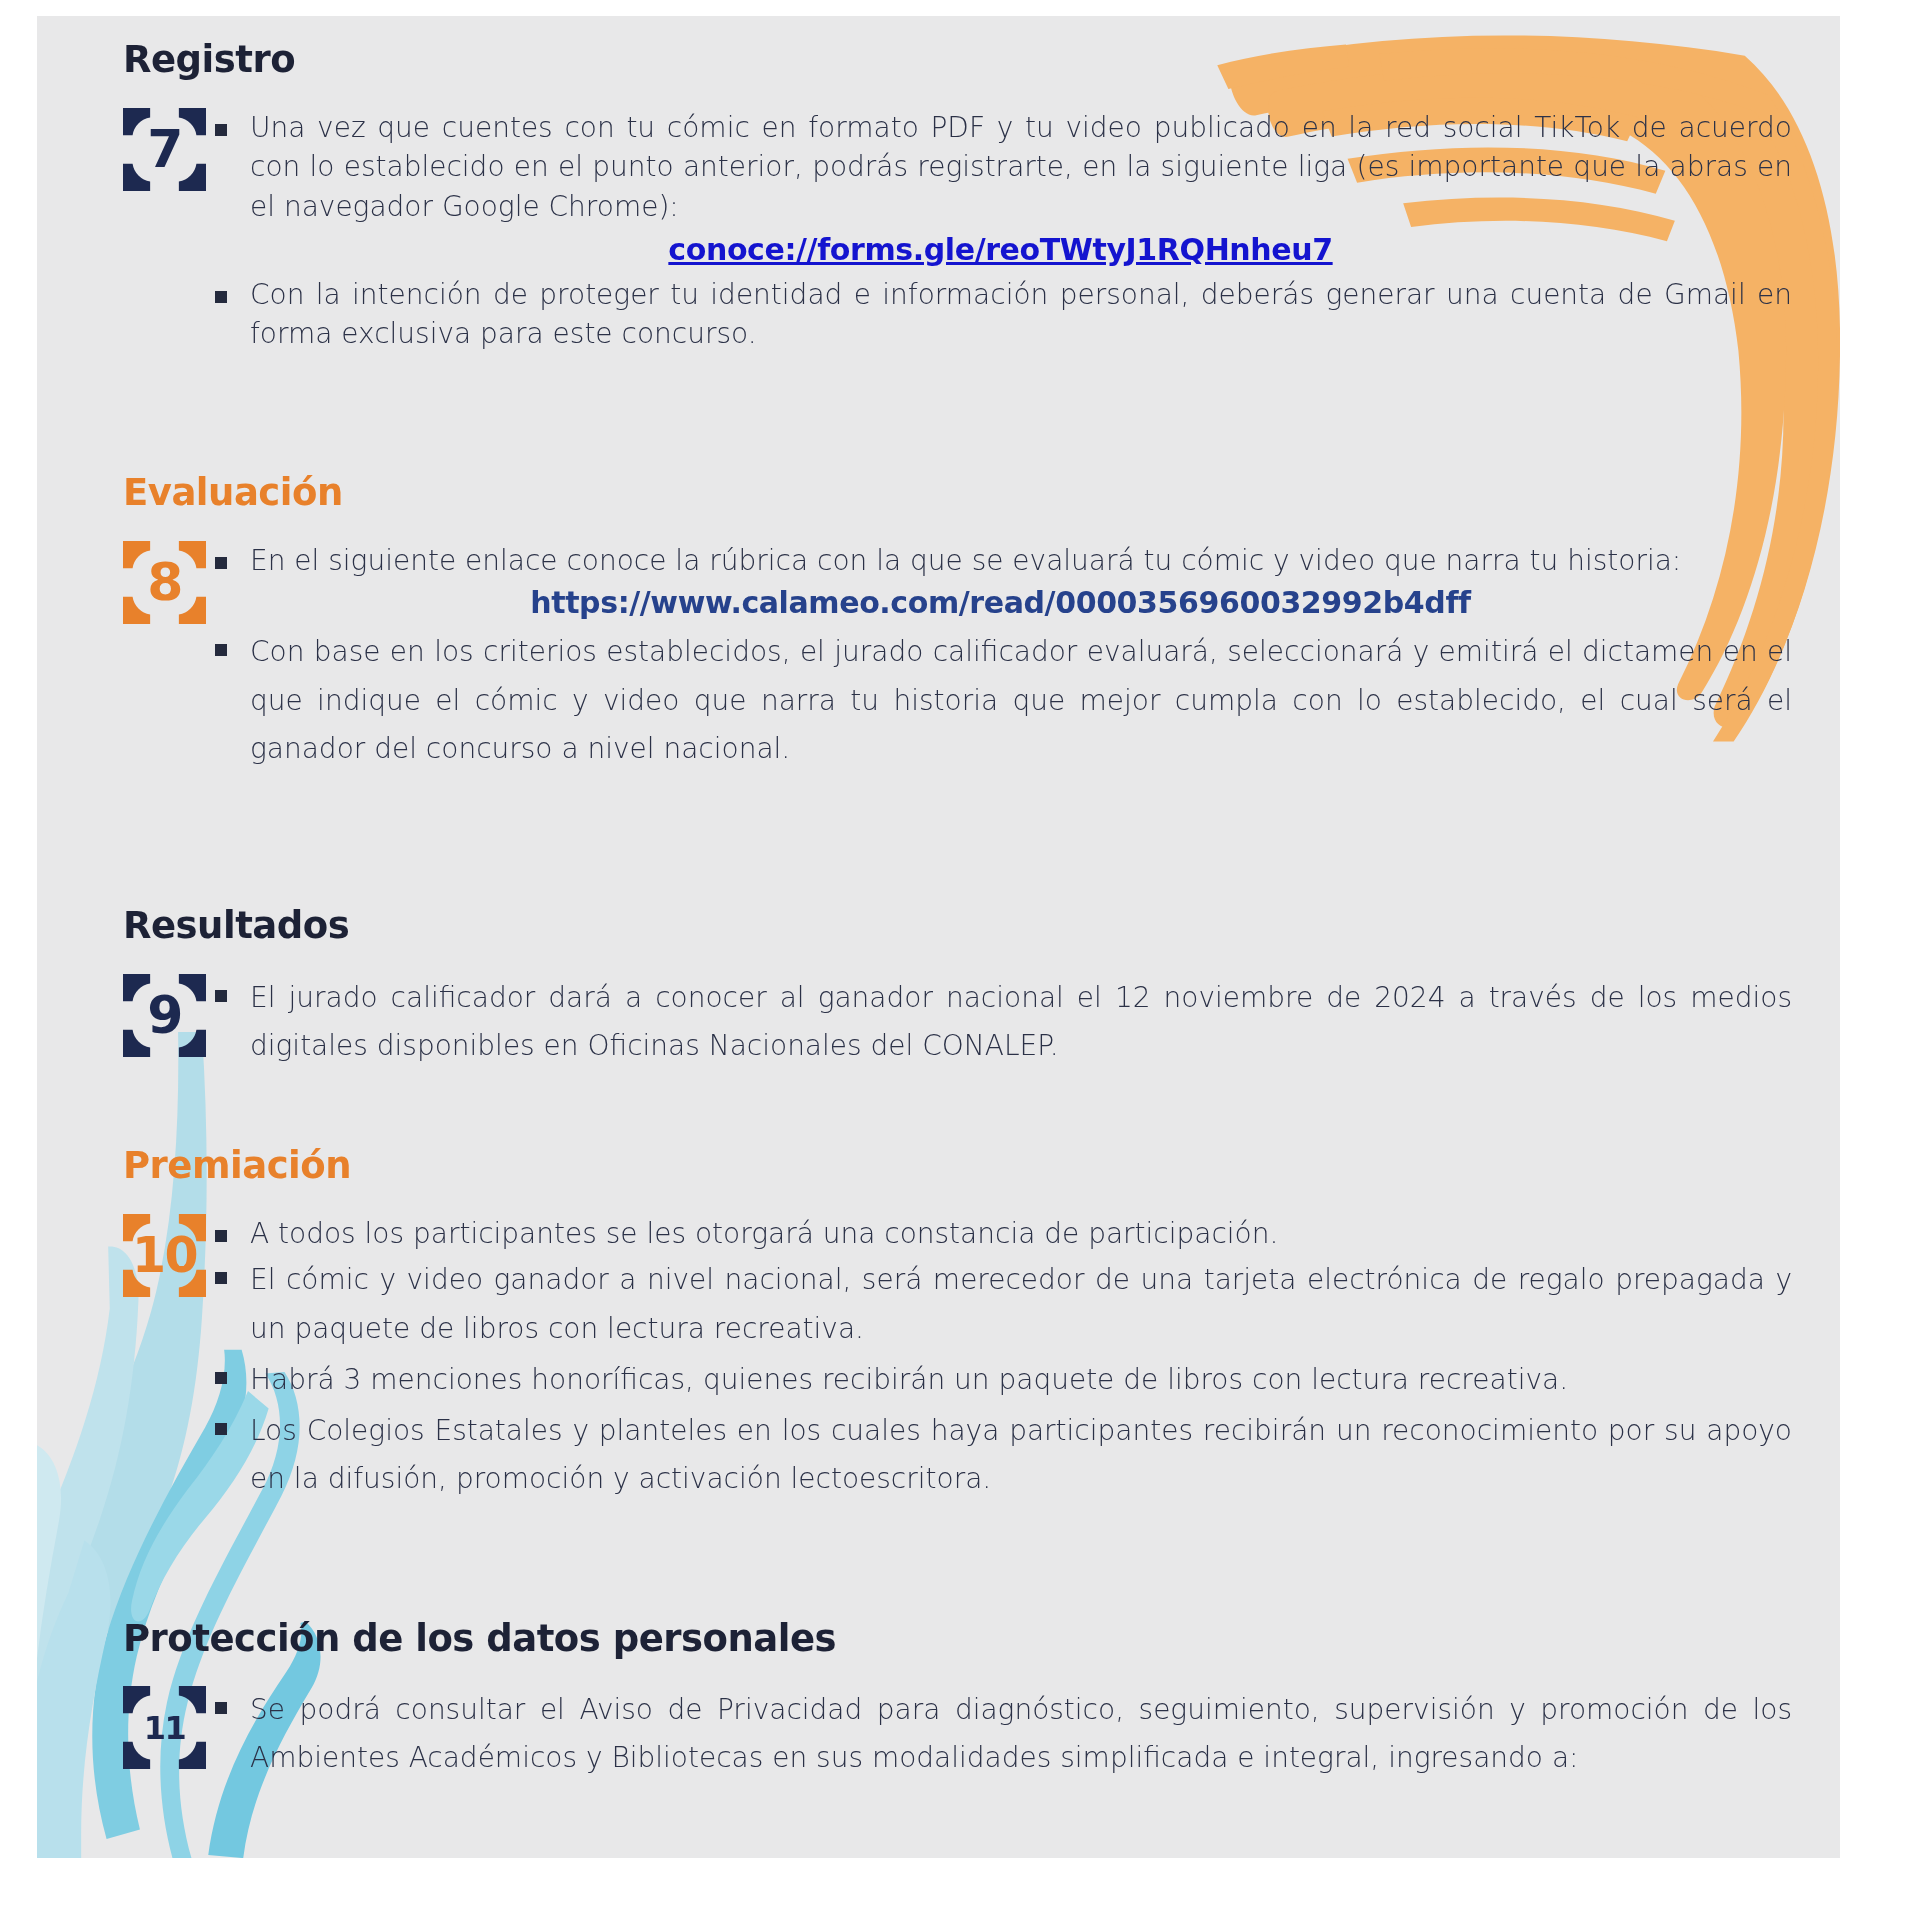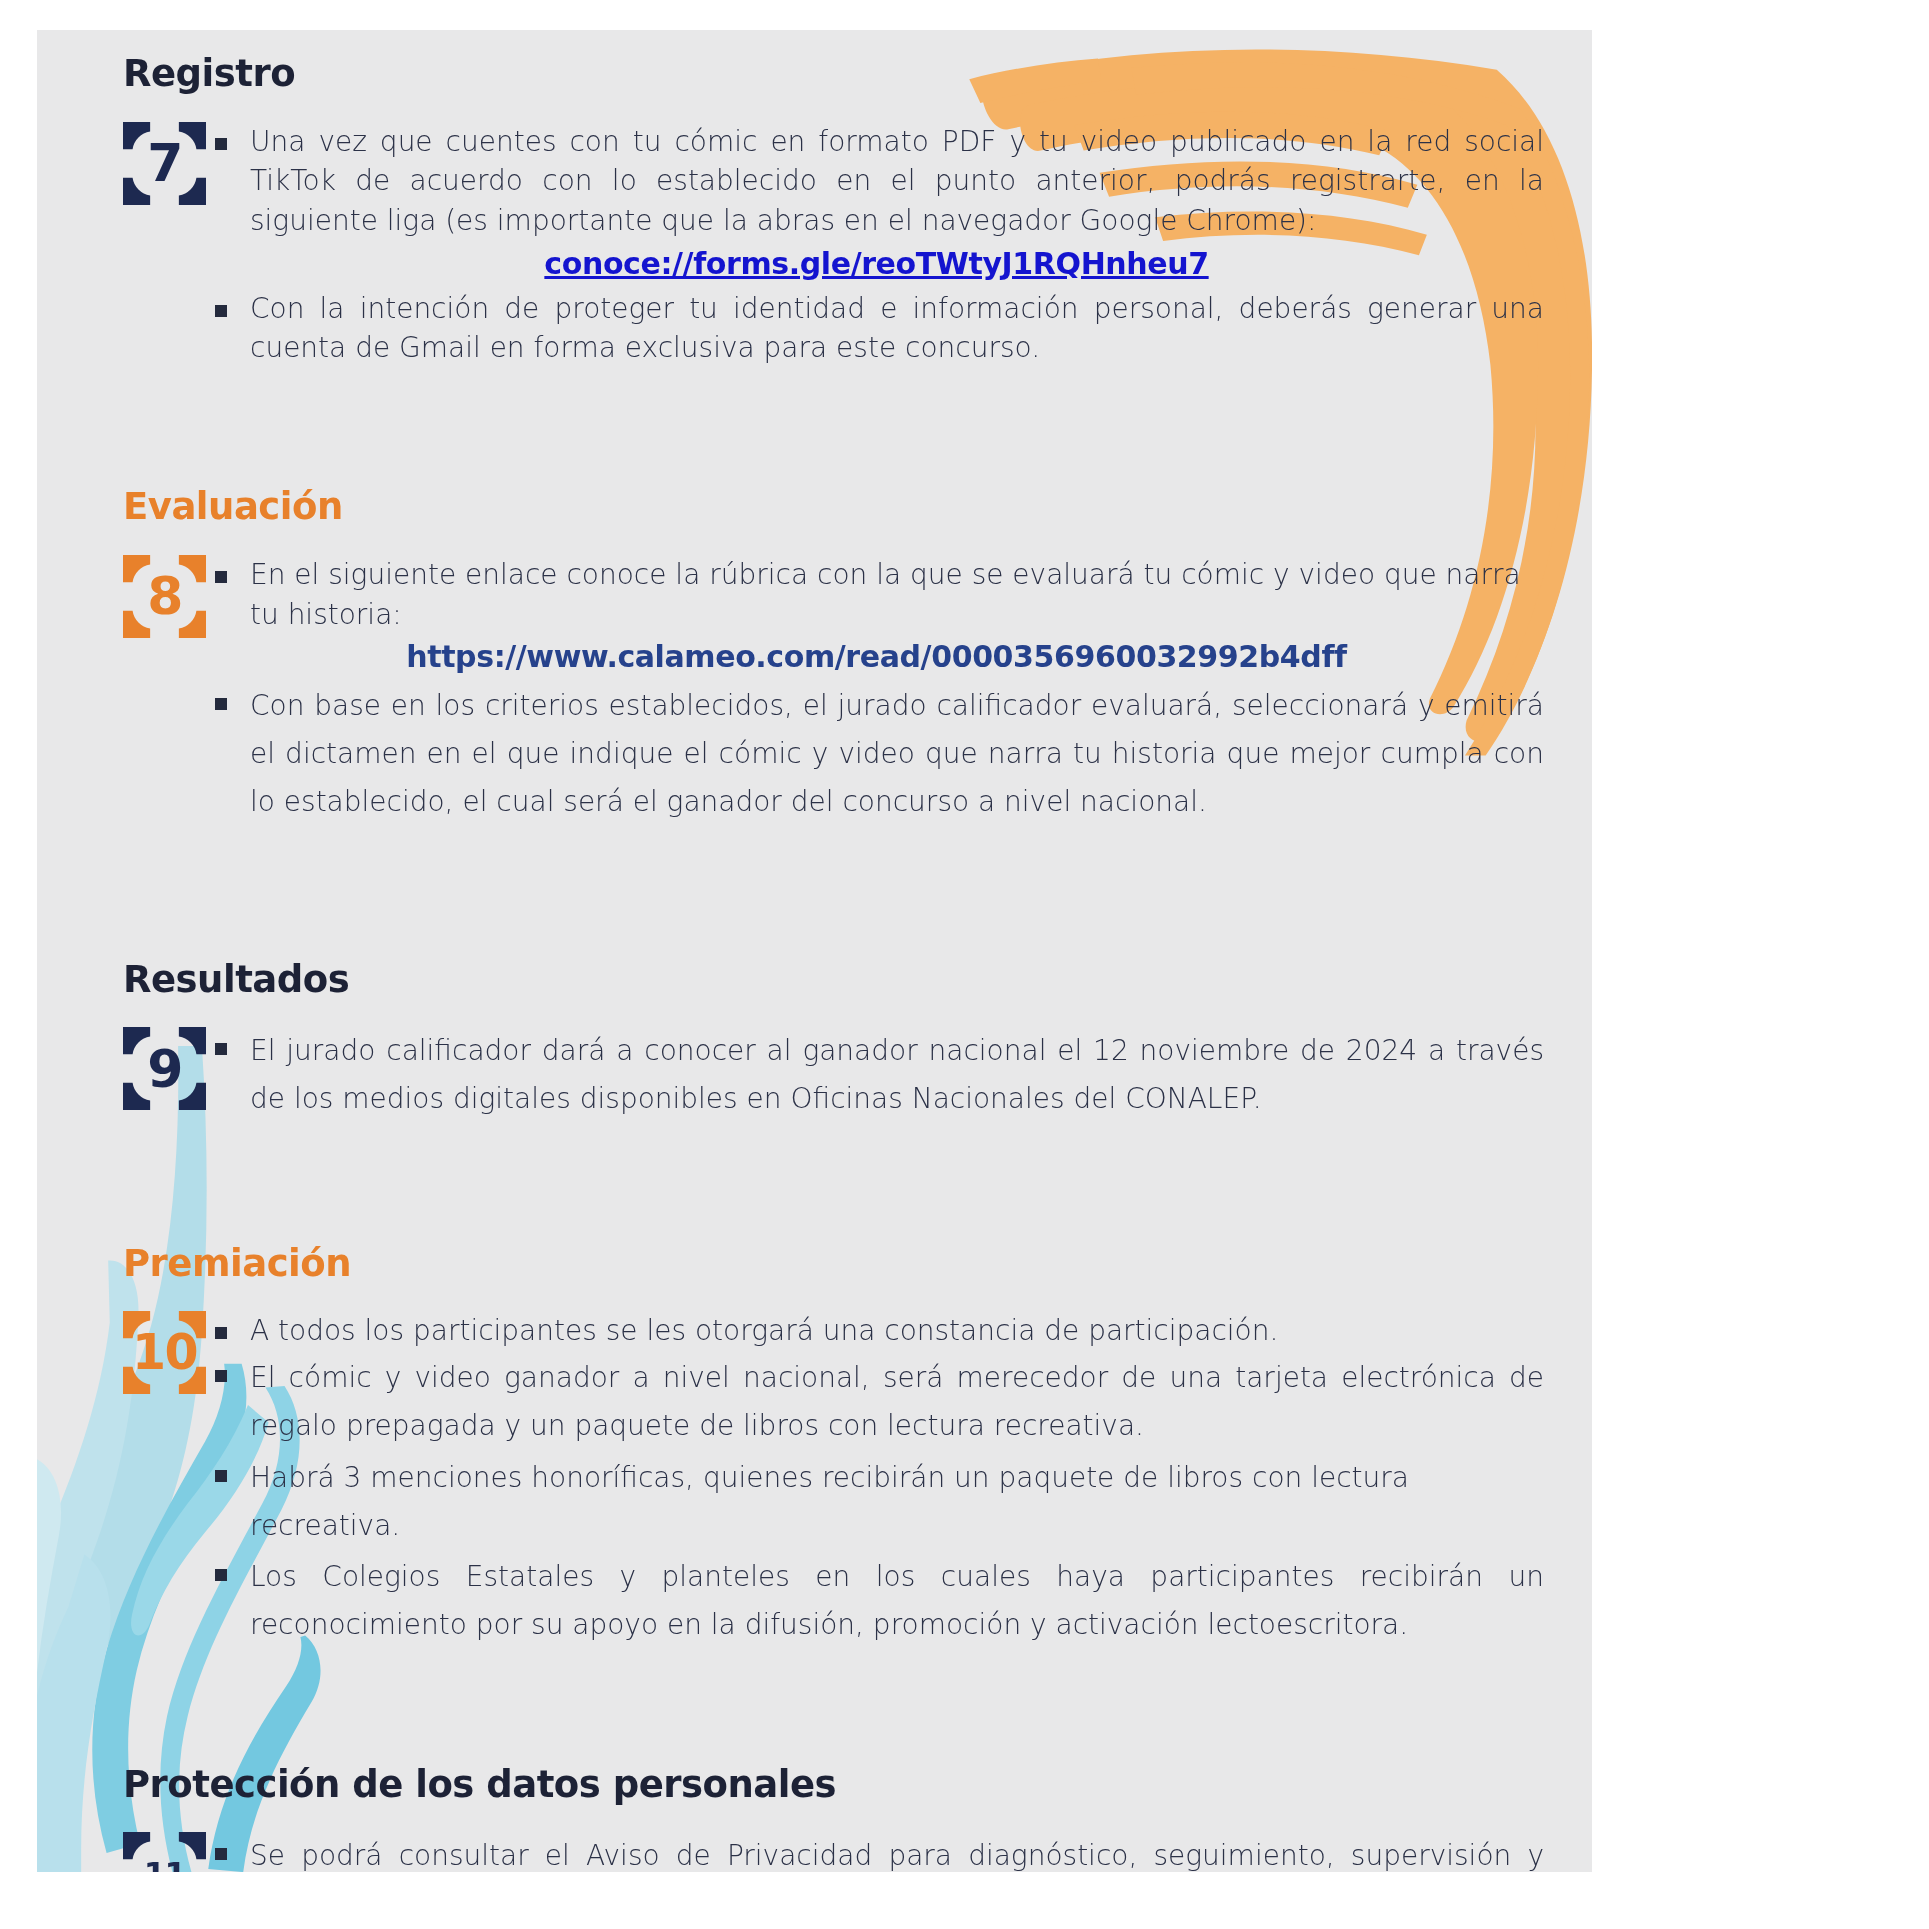--- a/index.html
+++ b/index.html
@@ -10,22 +10,22 @@
   body {
     width: 1930px;
     height: 1930px;
     font-family: "Liberation Sans", sans-serif;
     overflow: hidden;
   }
 
   #page {
     position: absolute;
     left: 37px;
-    top: 30px;
-    width: 1555px;
+    top: 16px;
+    width: 1803px;
     height: 1842px;
     background: #e8e8e9;
     overflow: hidden;
   }
 
   
   .brush { position: absolute; pointer-events: none; }
   #brush-orange { top: -8px; right: -16px; width: 715px; height: 762px; }
   #brush-blue   { left: -48px; top: 1016px; width: 715px; height: 842px; }
 
@@ -103,21 +103,21 @@
     font-size: 30px;
     letter-spacing: -0.4px;
   }
   a.lnk-bright { color: #1414cf; text-decoration: underline; }
   a.lnk-navy   { color: #26428c; text-decoration: none; }
 
   
   #sec-registro   { margin-top: 6.4px; }
   #sec-evaluacion { margin-top: 119px; }
   #sec-resultados { margin-top: 133px; }
-  #sec-premiacion { margin-top: 120px; }
+  #sec-premiacion { margin-top: 76px; }
   #sec-datos      { margin-top: 115px; }
 
   .body-block { position: relative; min-height: 86px; }
   .body-block > .items { margin-left: 86px; }
 </style>
 </head>
 <body>
 
 <div id="page">
 

